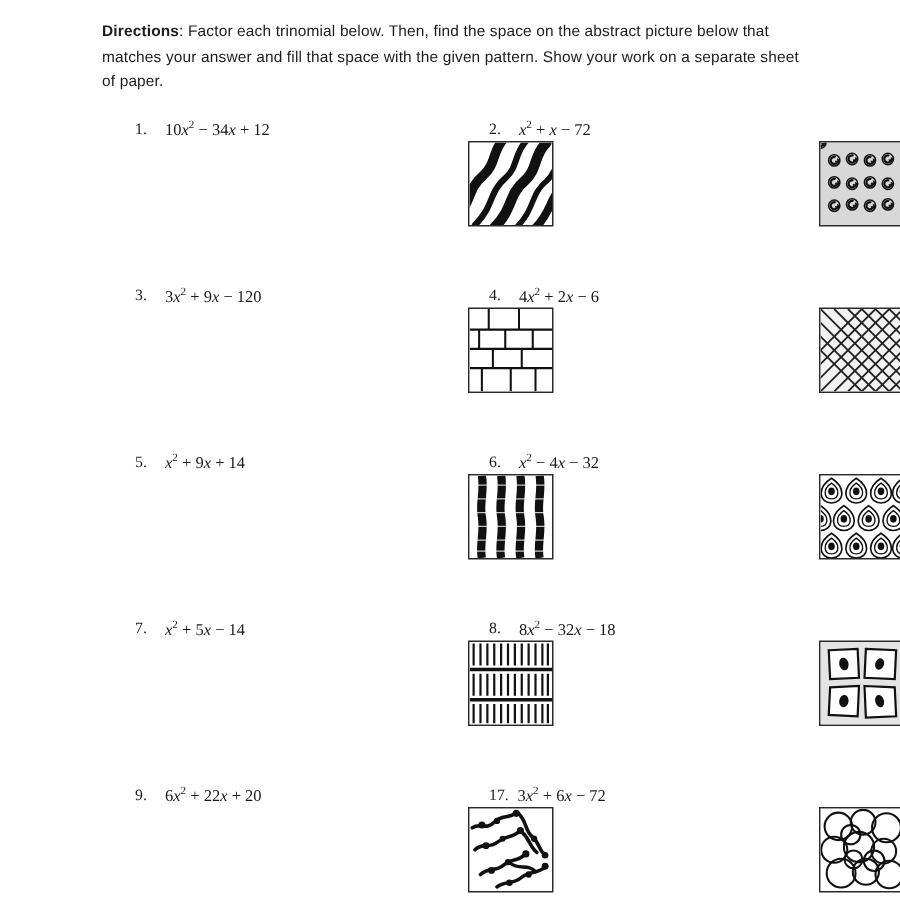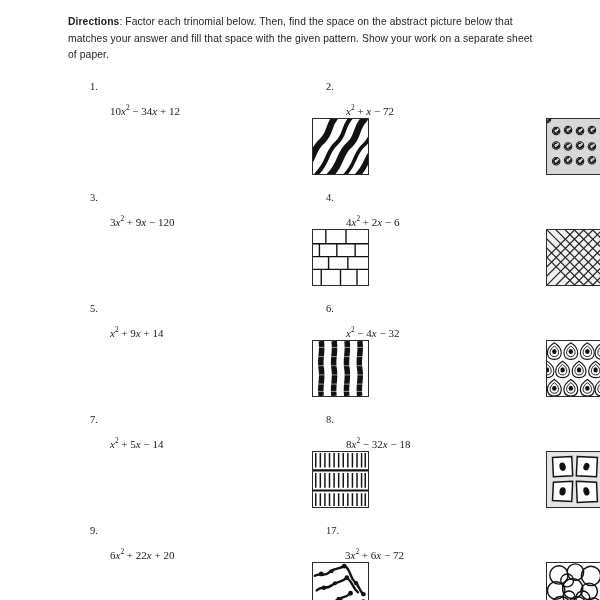--- a/index.html
+++ b/index.html
@@ -60,21 +60,20 @@
     text-align: left;
     font-family: "Liberation Serif", serif;
     font-size: 10.5px;
   }
   .pnum.tight { width: 19px; }
   .expr {
     font-family: "Liberation Serif", serif;
     font-size: 11px;
     font-style: normal;
     white-space: nowrap;
-    margin-top: 24px;
   }
   .expr i {
     font-style: italic;
     font-family: "Liberation Serif", serif;
   }
   .expr sup {
     font-size: 7.4px;
     vertical-align: super;
     line-height: 0;
   }

